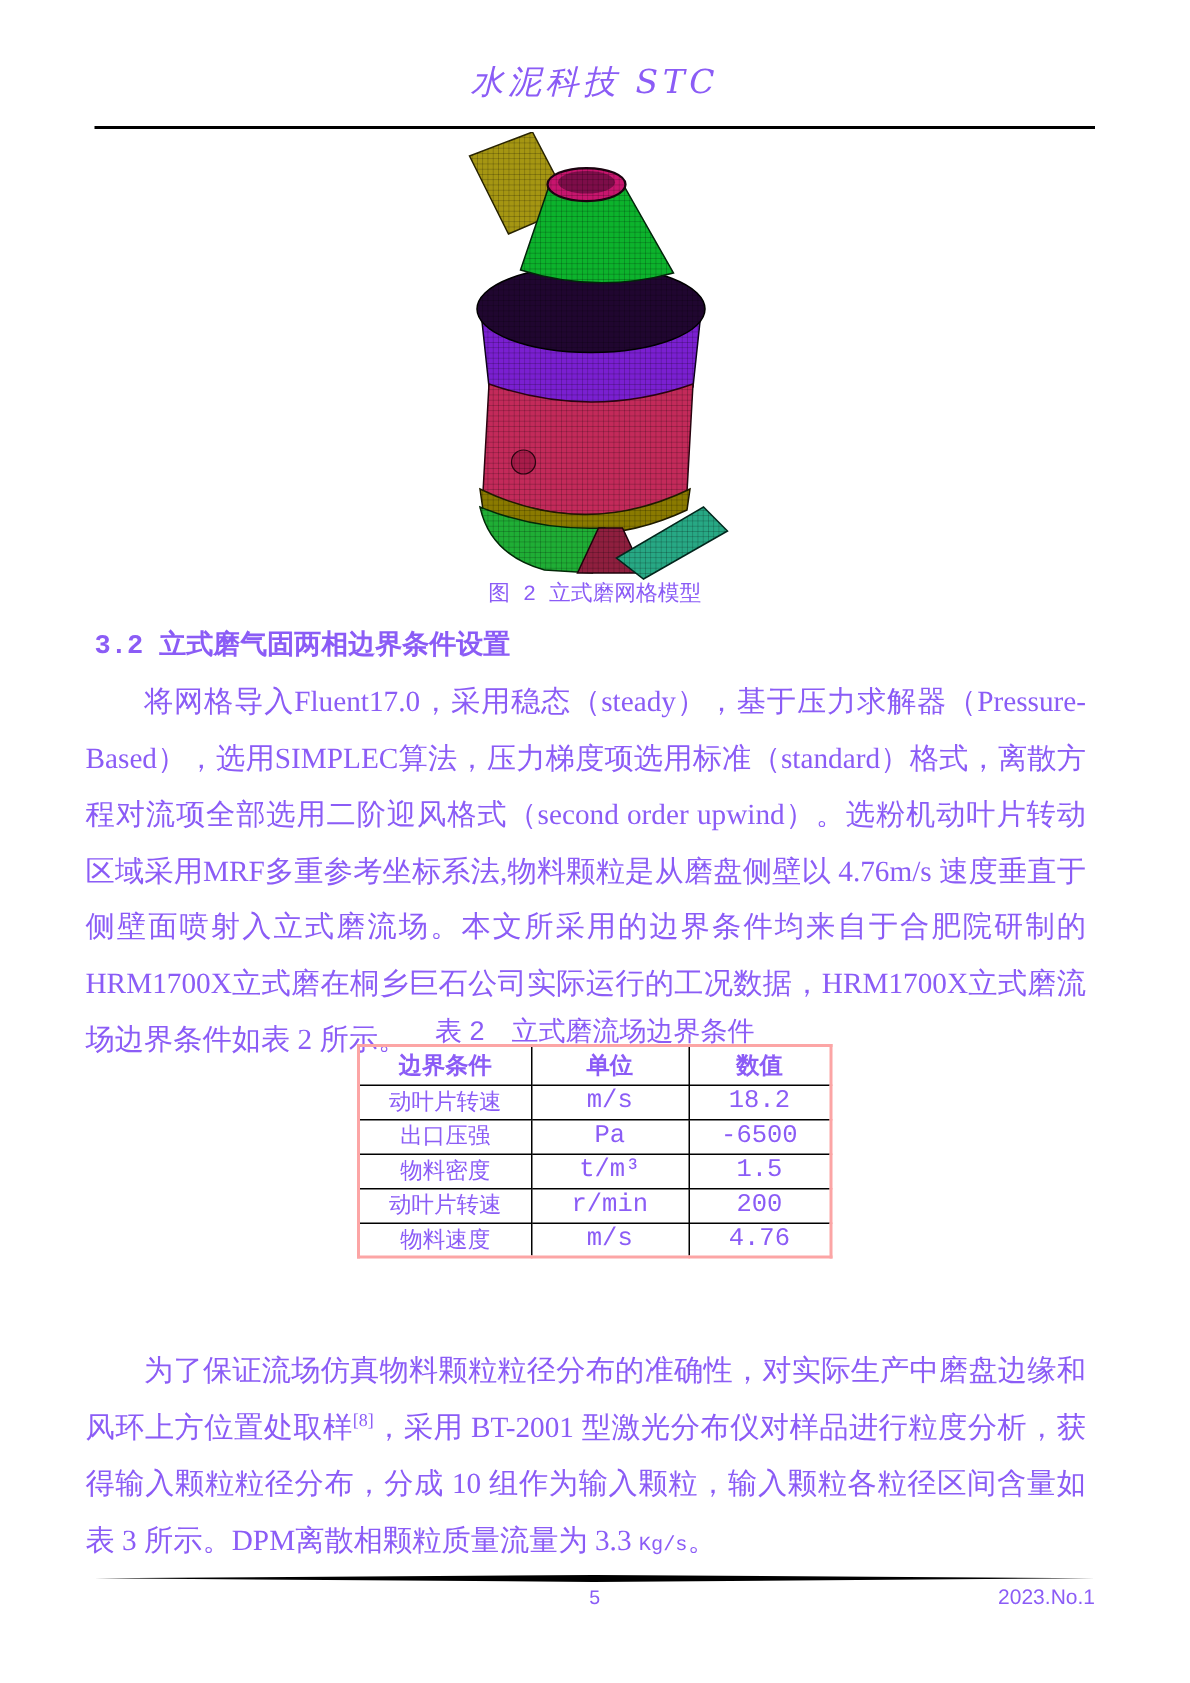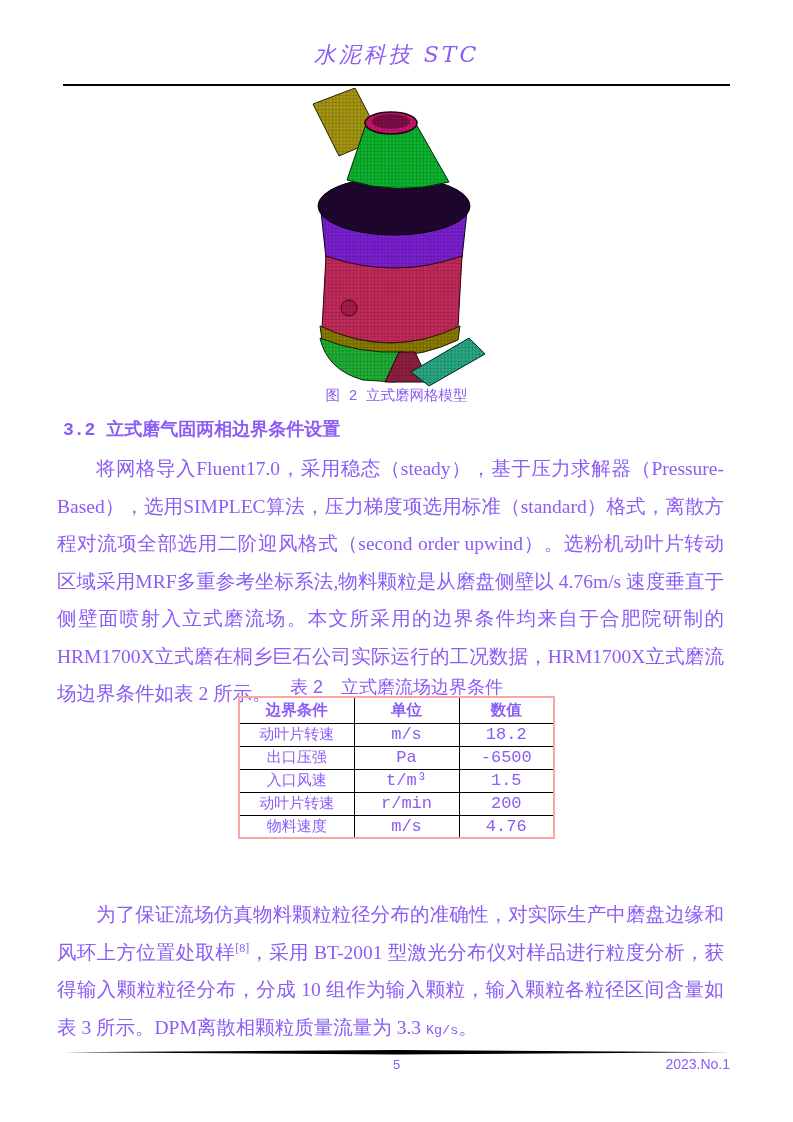--- a/index.html
+++ b/index.html
@@ -158,21 +158,21 @@
       <td class="c1">动叶片转速</td>
       <td class="c2">m/s</td>
       <td class="c3">18.2</td>
     </tr>
     <tr>
       <td class="c1">出口压强</td>
       <td class="c2">Pa</td>
       <td class="c3">-6500</td>
     </tr>
     <tr>
-      <td class="c1">入口风速</td>
+      <td class="c1">物料密度</td>
       <td class="c2">t/m³</td>
       <td class="c3">1.5</td>
     </tr>
     <tr>
       <td class="c1">动叶片转速</td>
       <td class="c2">r/min</td>
       <td class="c3">200</td>
     </tr>
     <tr>
       <td class="c1">物料速度</td>

